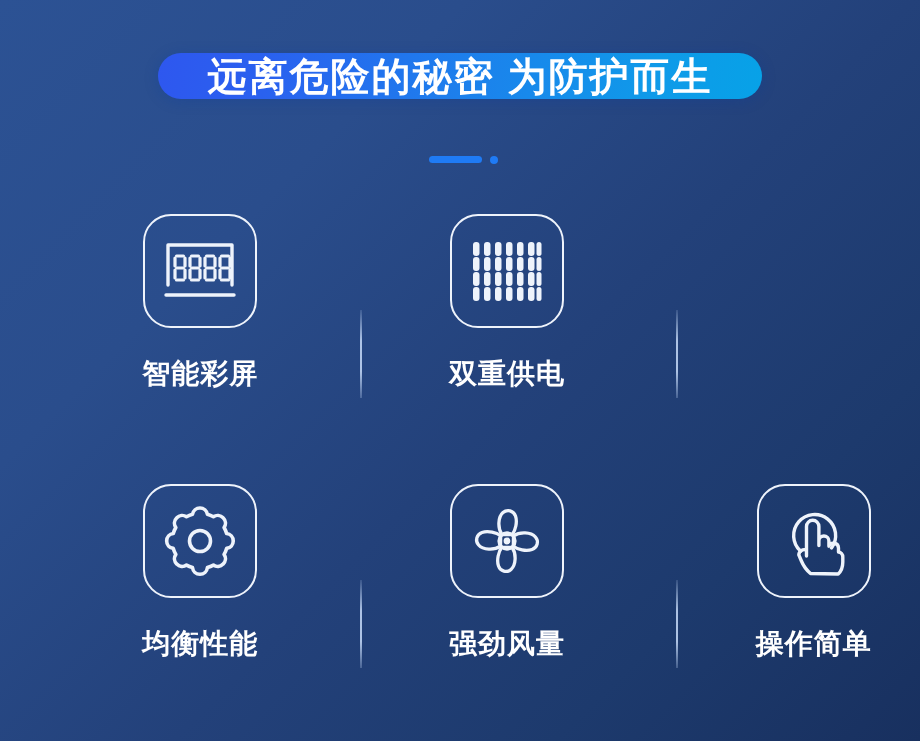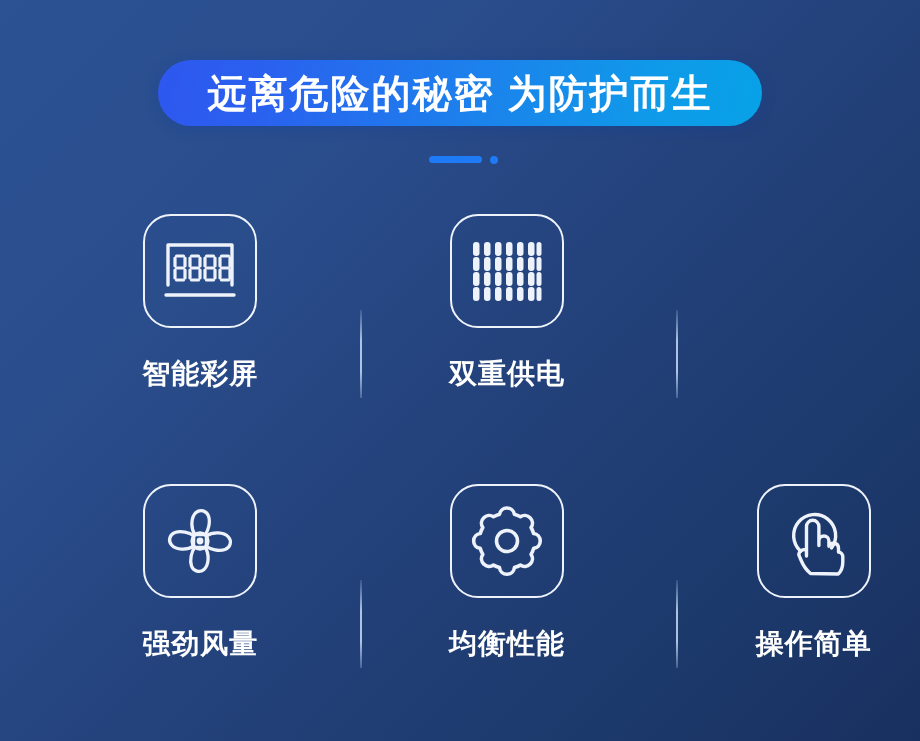--- a/index.html
+++ b/index.html
@@ -16,23 +16,23 @@
     position: relative;
     width: 920px;
     height: 741px;
     background: linear-gradient(135deg, #2c5294 0%, #2a4d8c 28%, #23417a 55%, #1d3a6d 78%, #18305f 100%);
     overflow: hidden;
   }
   
   #title-banner {
     position: absolute;
     left: 158px;
-    top: 60px;
+    top: 53px;
     width: 604px;
-    height: 66px;
+    height: 46px;
     border-radius: 33px;
     background: linear-gradient(100deg, #2e57ef 0%, #2a61ef 18%, #1c81ec 52%, #0f9ae9 82%, #07a2e7 100%);
     display: flex;
     align-items: center;
     justify-content: center;
     box-shadow: 0 2px 14px rgba(10, 60, 160, 0.30);
   }
   #title-text {
     color: #ffffff;
     font-size: 39px;
@@ -231,42 +231,20 @@
             </svg>
           </span>
         </div>
         <div class="feature-label">双重供电</div>
       </div>
     </div>
 
     <div class="feature-row">
       <div class="col-divider d1"></div>
       <div class="col-divider d2"></div>
-
-      <div class="feature-cell">
-        <div class="icon-box">
-          <span>
-            <svg width="74" height="74" viewBox="0 0 74 74">
-              <g fill="none" stroke="#eef3fb" stroke-width="3.3" stroke-linejoin="round">
-
-                <path d="M31.8 30.5 C27.5 24 28 13 33 8.6 C37.2 4.8 43.6 6.6 45.5 12 C47.6 18 45.4 26.5 42.2 30.7 Z"></path>
-
-                <path d="M43.5 31.8 C50 27.5 61 28 65.4 33 C69.2 37.2 67.4 43.6 62 45.5 C56 47.6 47.5 45.4 43.3 42.2 Z"></path>
-
-                <path d="M42.2 43.5 C46.5 50 46 61 41 65.4 C36.8 69.2 30.4 67.4 28.5 62 C26.4 56 28.6 47.5 31.8 43.3 Z"></path>
-
-                <path d="M30.5 42.2 C24 46.5 13 46 8.6 41 C4.8 36.8 6.6 30.4 12 28.5 C18 26.4 26.5 28.6 30.7 31.8 Z"></path>
-              </g>
-              <circle cx="37" cy="37" r="8" fill="none" stroke="#eef3fb" stroke-width="3.3"></circle>
-              <circle cx="37" cy="37" r="3.4" fill="#eef3fb"></circle>
-            </svg>
-          </span>
-        </div>
-        <div class="feature-label">强劲风量</div>
-      </div>
 
       <div class="feature-cell">
         <div class="icon-box">
           <span>
             <svg width="74" height="74" viewBox="0 0 74 74">
               <path d="M37 4
                        a7.5 7.5 0 0 1 7.4 6.3
                        a27 27 0 0 1 6.0 2.5
                        a7.5 7.5 0 0 1 9.7 1.0
                        a7.5 7.5 0 0 1 1.0 9.7
@@ -290,20 +268,42 @@
               <circle cx="37" cy="37" r="10.5" fill="none" stroke="#eef3fb" stroke-width="3.6"></circle>
             </svg>
           </span>
         </div>
         <div class="feature-label">均衡性能</div>
       </div>
 
       <div class="feature-cell">
         <div class="icon-box">
           <span>
+            <svg width="74" height="74" viewBox="0 0 74 74">
+              <g fill="none" stroke="#eef3fb" stroke-width="3.3" stroke-linejoin="round">
+
+                <path d="M31.8 30.5 C27.5 24 28 13 33 8.6 C37.2 4.8 43.6 6.6 45.5 12 C47.6 18 45.4 26.5 42.2 30.7 Z"></path>
+
+                <path d="M43.5 31.8 C50 27.5 61 28 65.4 33 C69.2 37.2 67.4 43.6 62 45.5 C56 47.6 47.5 45.4 43.3 42.2 Z"></path>
+
+                <path d="M42.2 43.5 C46.5 50 46 61 41 65.4 C36.8 69.2 30.4 67.4 28.5 62 C26.4 56 28.6 47.5 31.8 43.3 Z"></path>
+
+                <path d="M30.5 42.2 C24 46.5 13 46 8.6 41 C4.8 36.8 6.6 30.4 12 28.5 C18 26.4 26.5 28.6 30.7 31.8 Z"></path>
+              </g>
+              <circle cx="37" cy="37" r="8" fill="none" stroke="#eef3fb" stroke-width="3.3"></circle>
+              <circle cx="37" cy="37" r="3.4" fill="#eef3fb"></circle>
+            </svg>
+          </span>
+        </div>
+        <div class="feature-label">强劲风量</div>
+      </div>
+
+      <div class="feature-cell">
+        <div class="icon-box">
+          <span>
             <svg width="70" height="74" viewBox="0 0 70 74">
               <g fill="none" stroke="#eef3fb" stroke-width="3.4" stroke-linecap="round" stroke-linejoin="round">
 
                 <path d="M21.5 47 A21 21 0 1 1 52.5 44"></path>
 
                 <path d="M27.5 52 L27.5 22.5
                          a6.2 6.2 0 0 1 12.4 0
                          L39.9 41.5
                          l0 -4.5 a5 5 0 0 1 10 0 l0 5.2
                          a5 5 0 0 1 9.6 1.8 l0 4.0

